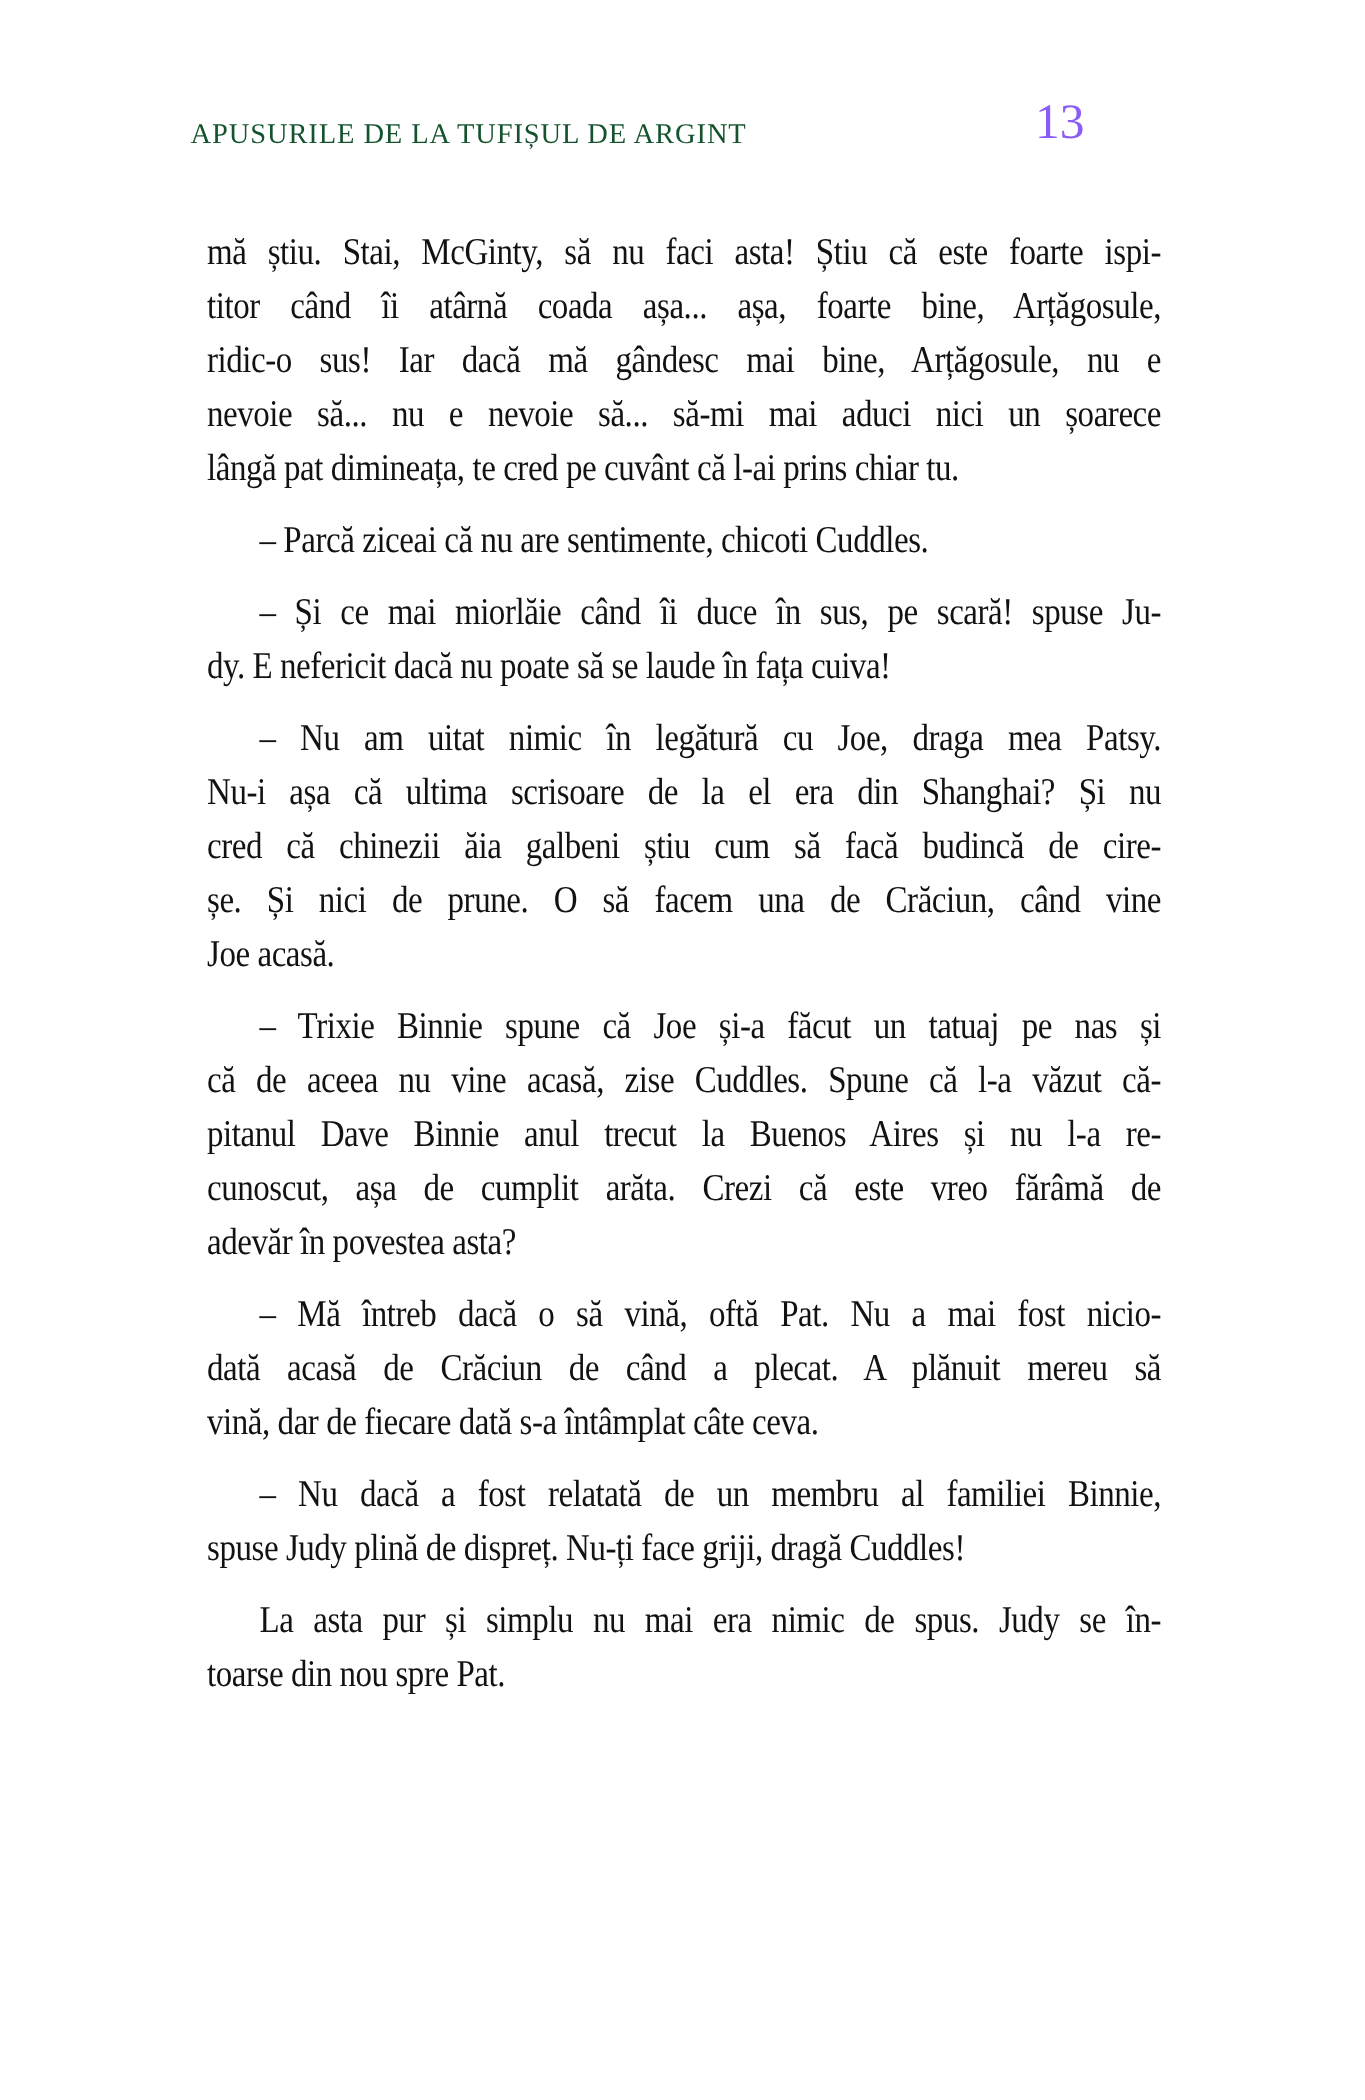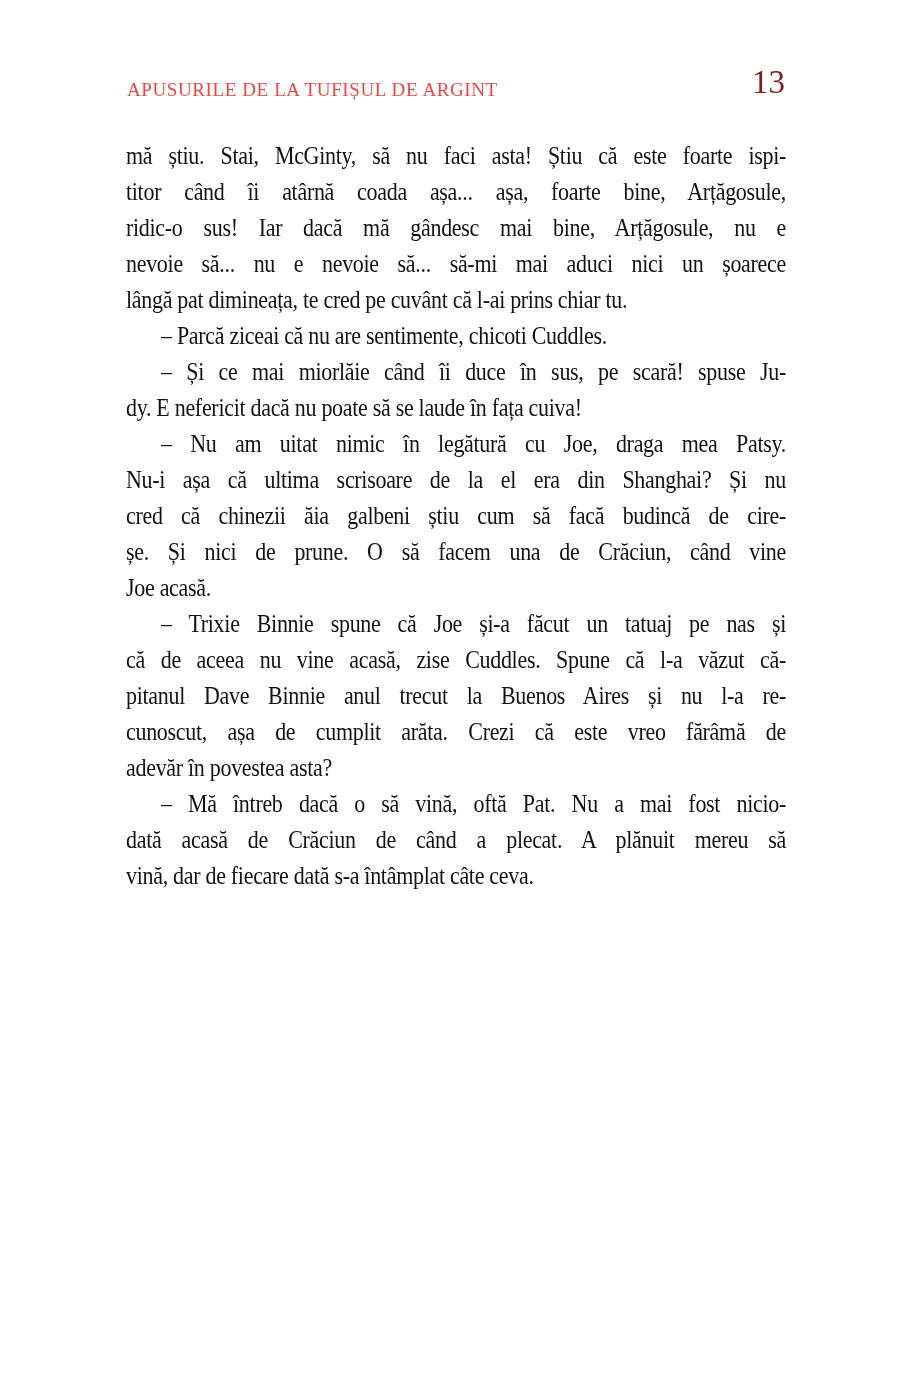--- a/index.html
+++ b/index.html
@@ -16,39 +16,39 @@
     font-family: "Liberation Serif", "DejaVu Serif", serif;
     color: #121212;
   }
   .running-title {
     position: absolute;
     left: 127px;
     top: 79px;
     font-size: 19px;
     letter-spacing: 0.6px;
     white-space: nowrap;
-    color: #ef4444;
+    color: #14532d;
   }
   .page-number {
     position: absolute;
     left: 690px;
     top: 64px;
     width: 95px;
-    text-align: right;
+    text-align: left;
     font-size: 33px;
-    color: #7f1d1d;
+    color: #8b5cf6;
   }
   .page-body {
     position: absolute;
     left: 126px;
     top: 138px;
     width: 660px;
   }
   .para {
-    margin: 0;
+    margin: 12px;
     padding: 0;
   }
   .line {
     font-size: 22px;
     line-height: 36px;
     height: 36px;
     letter-spacing: -0.3px;
     text-align: justify;
     text-align-last: justify;
     transform: scaleY(1.15);
@@ -94,14 +94,22 @@
         <div class="line">că de aceea nu vine acasă, zise Cuddles. Spune că l-a văzut că-</div>
         <div class="line">pitanul Dave Binnie anul trecut la Buenos Aires și nu l-a re-</div>
         <div class="line">cunoscut, așa de cumplit arăta. Crezi că este vreo fărâmă de</div>
         <div class="line end">adevăr în povestea asta?</div>
       </div>
       <div class="para">
         <div class="line indent">– Mă întreb dacă o să vină, oftă Pat. Nu a mai fost nicio-</div>
         <div class="line">dată acasă de Crăciun de când a plecat. A plănuit mereu să</div>
         <div class="line end">vină, dar de fiecare dată s-a întâmplat câte ceva.</div>
       </div>
+      <div class="para">
+        <div class="line indent">– Nu dacă a fost relatată de un membru al familiei Binnie,</div>
+        <div class="line end">spuse Judy plină de dispreț. Nu-ți face griji, dragă Cuddles!</div>
+      </div>
+      <div class="para">
+        <div class="line indent">La asta pur și simplu nu mai era nimic de spus. Judy se în-</div>
+        <div class="line end">toarse din nou spre Pat.</div>
+      </div>
     </div>
 </div>
 
 </body></html>

